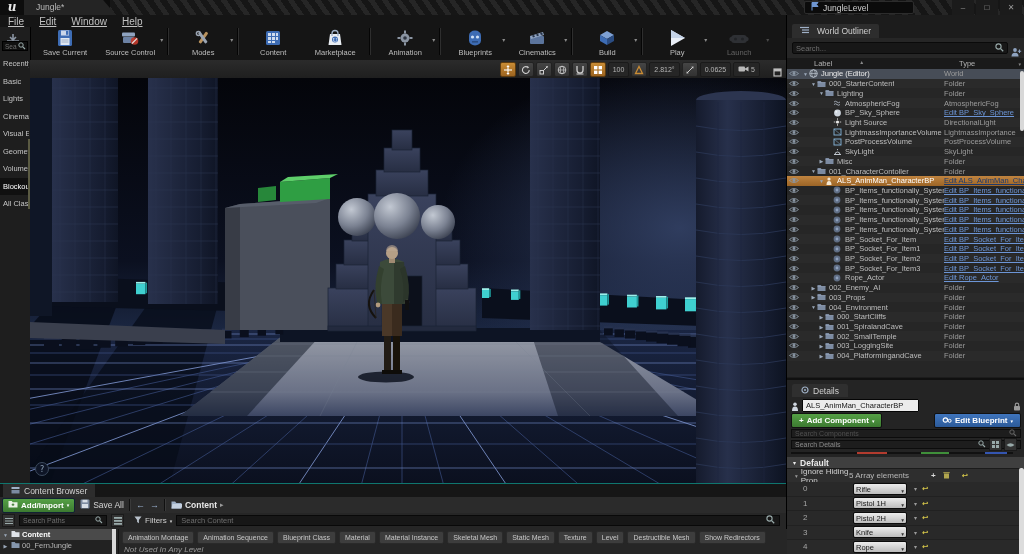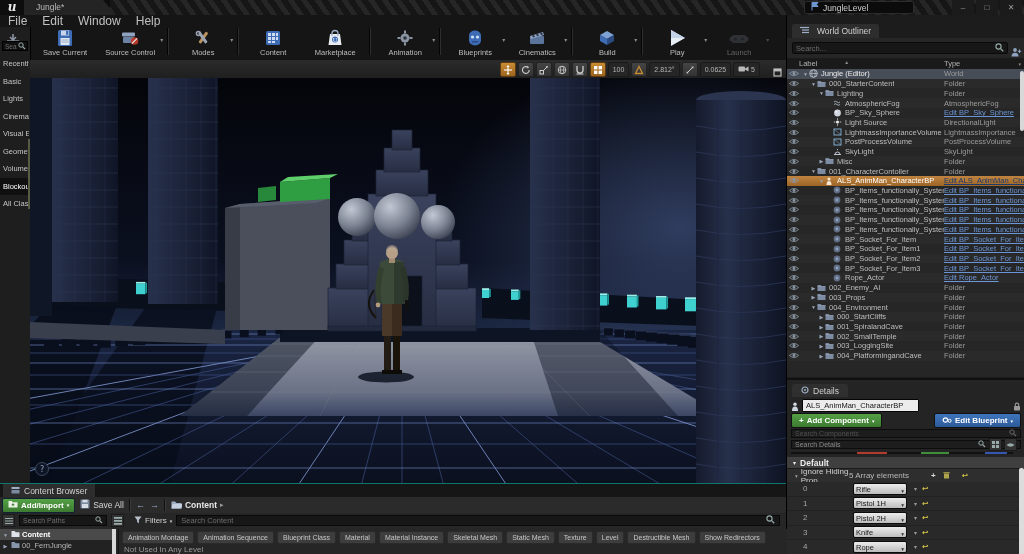--- a/index.html
+++ b/index.html
@@ -14,21 +14,21 @@
      font-family:"DejaVu Serif",serif;font-style:italic;font-weight:bold;font-size:12px;line-height:14px;text-align:center;}
   #doc-tab{position:absolute;left:24px;top:0;width:92px;height:15px;background:#242424;
      clip-path:polygon(0 0,86% 0,100% 100%,0 100%);font-size:8.5px;color:#b9b9b9;line-height:15px;padding-left:12px;box-sizing:border-box;}
   #levelname-box{position:absolute;right:110px;top:1px;width:110px;height:13px;background:#0b0b0b;
      border:1px solid #2c2c2c;border-radius:2px;display:flex;align-items:center;gap:4px;padding:0 6px;box-sizing:border-box;
      font-size:8.5px;color:#cfcfcf;}
   #win-buttons{position:absolute;right:2px;top:0;height:15px;display:flex;gap:2px;}
   #win-buttons span{width:22px;height:15px;text-align:center;line-height:15px;font-size:8px;color:#9a9a9a;background:#1b1b1b;}
   
   #menubar{position:absolute;left:0;top:15px;width:786px;height:12px;background:#151515;display:flex;gap:15px;padding-left:8px;align-items:center;}
-  .menu-item{font-size:12px;color:#c0c0c0;}
+  .menu-item{font-size:10px;color:#c0c0c0;text-decoration:underline;}
   
   #main-toolbar{position:absolute;left:30px;top:27px;width:756px;height:33px;background:#151515;border-bottom:1px solid #000;}
   #toolbar-buttons{display:flex;align-items:flex-start;height:33px;padding-left:4px;}
   .tb-btn{position:relative;display:flex;flex-direction:column;align-items:center;padding:1px 9px 0 9px;min-width:44px;}
   .tb-btn.disabled{opacity:.45;}
   .tb-ic{height:20px;display:flex;align-items:center;}
   .tb-label{font-size:7.5px;color:#bdbdbd;margin-top:0px;white-space:nowrap;}
   .tb-caret{position:absolute;right:1px;top:9px;font-size:6px;color:#8a8a8a;}
   .tb-sep{width:1px;height:27px;background:#050505;border-right:1px solid #2e2e2e;margin:1px 3px 0 3px;}
   
@@ -59,21 +59,21 @@
   #right-panel{position:absolute;left:786px;top:15px;width:238px;height:539px;background:#1c1c1c;border-left:1px solid #000;}
   #ol-tab{position:absolute;left:5px;top:9px;height:14px;background:#2d2d2d;border-radius:2px 2px 0 0;
      display:flex;align-items:center;gap:8px;padding:0 8px;font-size:8.5px;color:#cfcfcf;}
   #ol-body{position:absolute;left:0;top:23px;width:238px;height:339px;background:#262626;}
   #ol-search{position:absolute;left:5px;top:4px;width:216px;height:12px;background:#171717;border:1px solid #0a0a0a;border-radius:2px;
      display:flex;align-items:center;font-size:7.5px;color:#6d6d6d;padding:0 3px;box-sizing:border-box;}
   #ol-search .sp{flex:1;}
   #ol-add{position:absolute;right:3px;top:5px;}
   #ol-header{position:absolute;left:0;top:20px;width:238px;height:11px;background:#1a1a1a;border-bottom:1px solid #101010;
      display:flex;align-items:center;font-size:7.5px;color:#b2b2b2;}
-  #ol-header .lc{width:157px;padding-left:12px;box-sizing:border-box;display:flex;gap:27px;}
+  #ol-header .lc{width:157px;padding-left:12px;box-sizing:border-box;display:flex;gap:27px;margin-left:15px;}
   #ol-rows{position:absolute;left:0;top:31px;width:238px;height:292px;overflow:hidden;}
   .ol-row{display:flex;align-items:center;height:9.73px;font-size:7.5px;color:#bdbdbd;}
   .ol-row:nth-child(even){background:rgba(255,255,255,0.02);}
   .ol-row.hdr{background:#474d57;color:#ececec;}
   .ol-row.sel{background:linear-gradient(#c08440,#9c6527);color:#fff;}
   .eye{width:13px;flex:none;display:flex;justify-content:center;}
   .lblzone{display:flex;align-items:center;width:144px;flex:none;overflow:hidden;white-space:nowrap;}
   .arrow{width:7px;flex:none;font-size:5px;color:#9aa7b8;text-align:center;}
   .oicon{width:11px;flex:none;display:flex;}
   .olabel{margin-left:1px;overflow:hidden;white-space:nowrap;}
@@ -135,21 +135,21 @@
   #cb-searchcontent{flex:1;height:11px;background:#171717;border:1px solid #090909;display:flex;align-items:center;font-size:7.5px;color:#6d6d6d;padding:0 4px;box-sizing:border-box;margin-right:6px;}
   #cb-searchcontent .sp{flex:1;}
   #cb-tree{position:absolute;left:0;top:45px;width:112px;height:26px;background:#222;}
   .tree-row{height:11px;display:flex;align-items:center;font-size:7.5px;color:#b5b5b5;gap:2px;padding-left:2px;white-space:nowrap;overflow:hidden;}
   .tree-row.sel{background:#4a4a4a;color:#fff;font-weight:bold;}
   #cb-tree-scroll{position:absolute;left:112px;top:45px;width:4px;height:26px;background:#d8d8d8;}
   #cb-main{position:absolute;left:118px;top:45px;width:668px;height:26px;background:#262626;border-left:1px solid #141414;}
   #chips{display:flex;gap:3px;padding:2px 0 0 3px;overflow:hidden;white-space:nowrap;}
   .chip{height:11px;background:#3d3d3d;border:1px solid #2a2a2a;border-radius:2px;font-size:7px;color:#c8c8c8;
      display:inline-flex;align-items:center;padding:0 5px;flex:none;}
-  #cb-status{position:absolute;left:5px;top:16px;font-size:8px;color:#9a9a9a;}
+  #cb-status{position:absolute;left:5px;top:16px;font-size:8px;color:#9a9a9a;font-style:italic;}
 </style>
 </head>
 <body>
 
 <div id="root">
 
   <div id="titlebar">
     <div id="stripes"></div>
     <div id="logo">u</div>
     <div id="doc-tab"><span>Jungle*</span></div>

